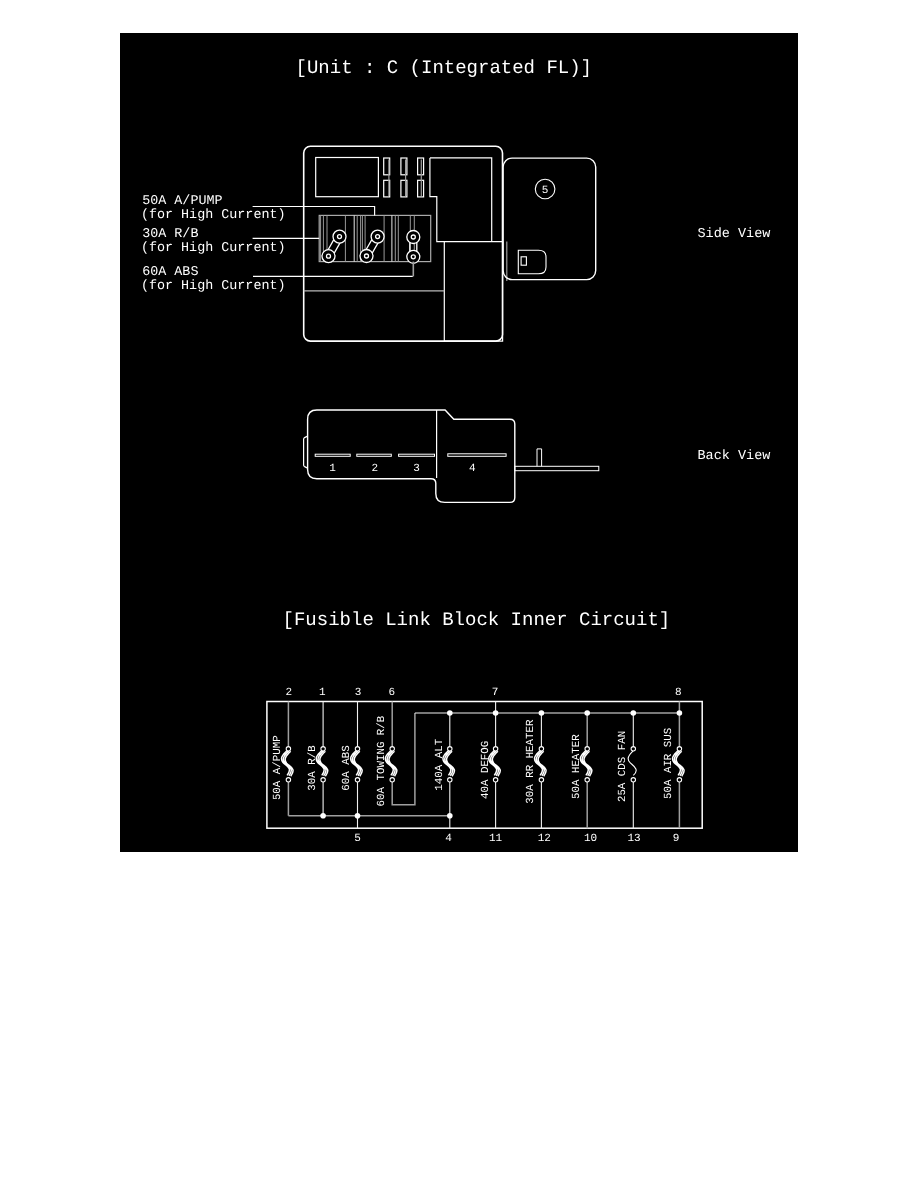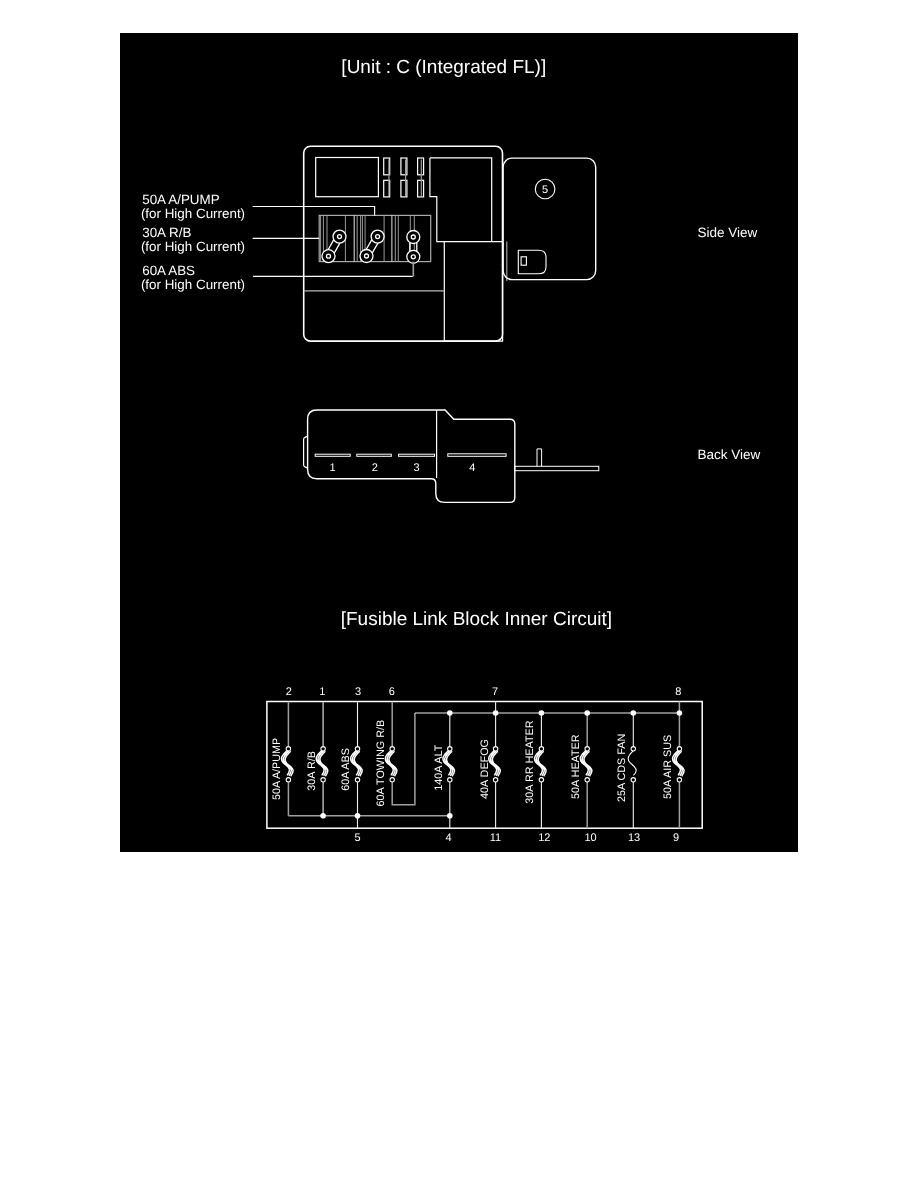--- a/index.html
+++ b/index.html
@@ -1,17 +1,17 @@
 <!DOCTYPE html>
 <html><head>
 <meta charset="utf-8">
 <style>
   html,body{margin:0;padding:0;background:#ffffff;}
   #page{position:relative;width:876px;height:1188px;background:#ffffff;overflow:hidden;
-        font-family:Liberation Sans, sans-serif;}
+        font-family:Liberation Mono, monospace;}
   #black{position:absolute;left:120px;top:33px;width:678px;height:819px;background:#000;filter:grayscale(1);}
   svg text{fill:#fff;} svg{text-rendering:geometricPrecision;opacity:0.999;}
 </style>
 </head>
 <body>
 <div id="page">
 
 <div id="black">
 <svg width="678" height="819" viewBox="120 33 678 819" fill="none" stroke-linecap="butt">
 

